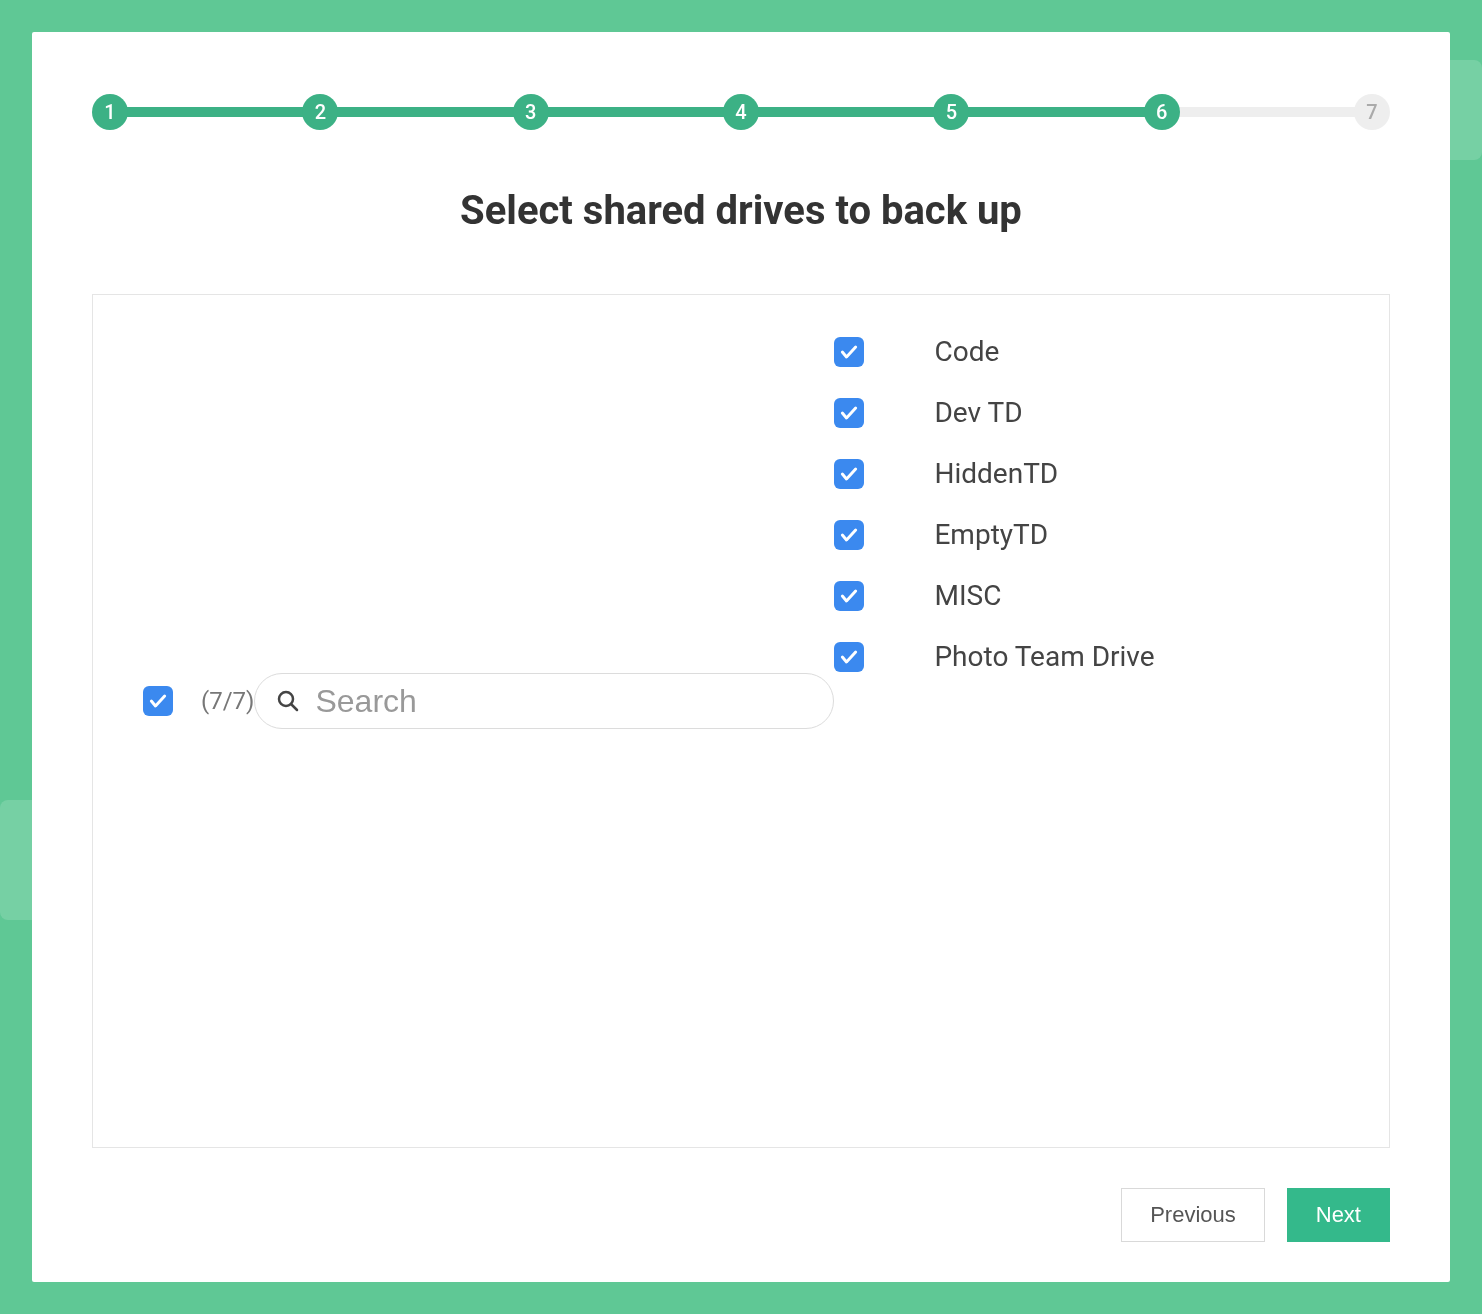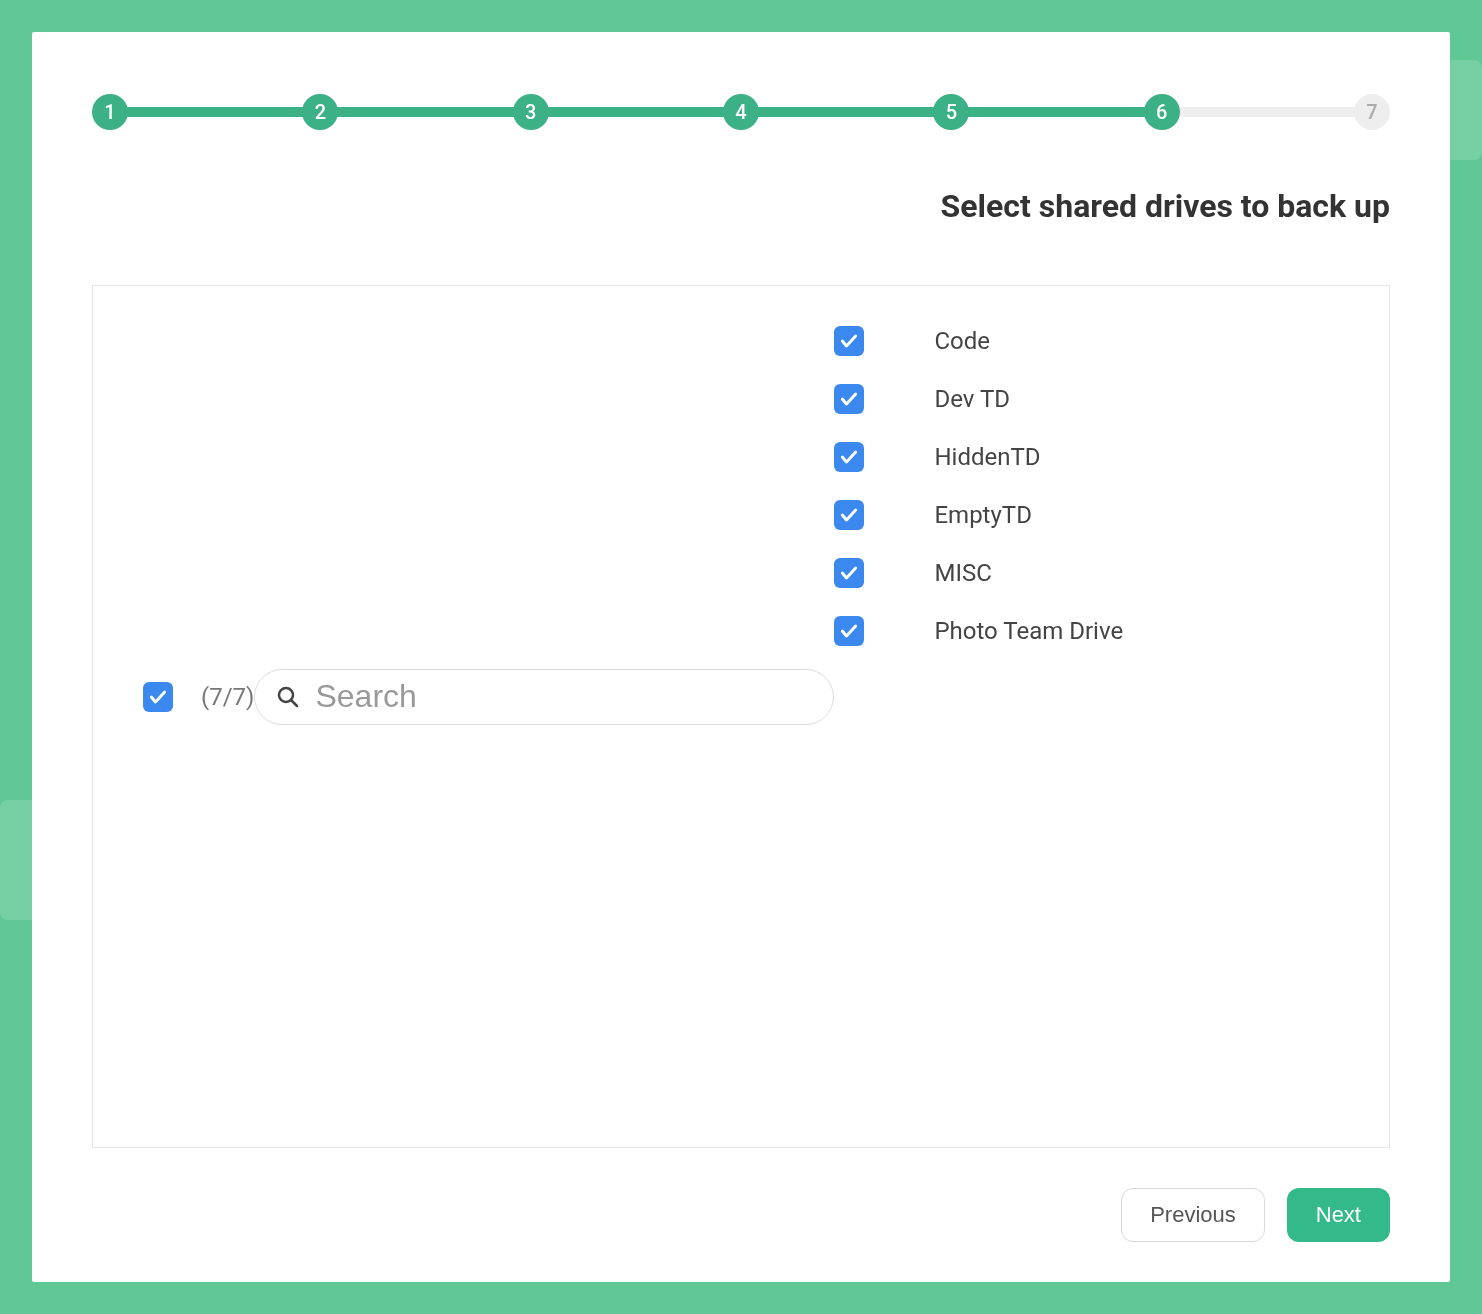--- a/index.html
+++ b/index.html
@@ -78,22 +78,22 @@
       font-size: 20px;
       font-weight: 500;
       color: #fff;
       background: #3cb185;
     }
     .step-node.inactive {
       background: #eeeeee;
       color: #aaaaaa;
     }
     .page-title {
-      text-align: right;
-      font-size: 32px;
+      text-align: center;
+      font-size: 40px;
       font-weight: 700;
       color: #333333;
       margin-bottom: 60px;
     }
     .panel {
       border: 1px solid #e5e5e5;
       flex: 1;
       padding: 40px 50px;
       display: flex;
     }
@@ -157,34 +157,34 @@
       display: flex;
       flex-direction: column;
       gap: 28px;
     }
     .drive-row {
       display: flex;
       align-items: center;
       gap: 70px;
     }
     .drive-label {
-      font-size: 24px;
+      font-size: 28px;
       color: #444444;
       text-align: center;
     }
     .footer {
       display: flex;
       justify-content: flex-end;
       gap: 22px;
       margin-top: 40px;
     }
     .btn {
       height: 54px;
       padding: 0 28px;
-      border-radius: 12px;
+      border-radius: 0;
       font-size: 22px;
       cursor: pointer;
       display: flex;
       align-items: center;
       justify-content: center;
       border: 1px solid transparent;
     }
     .btn-secondary {
       background: #ffffff;
       color: #555555;

